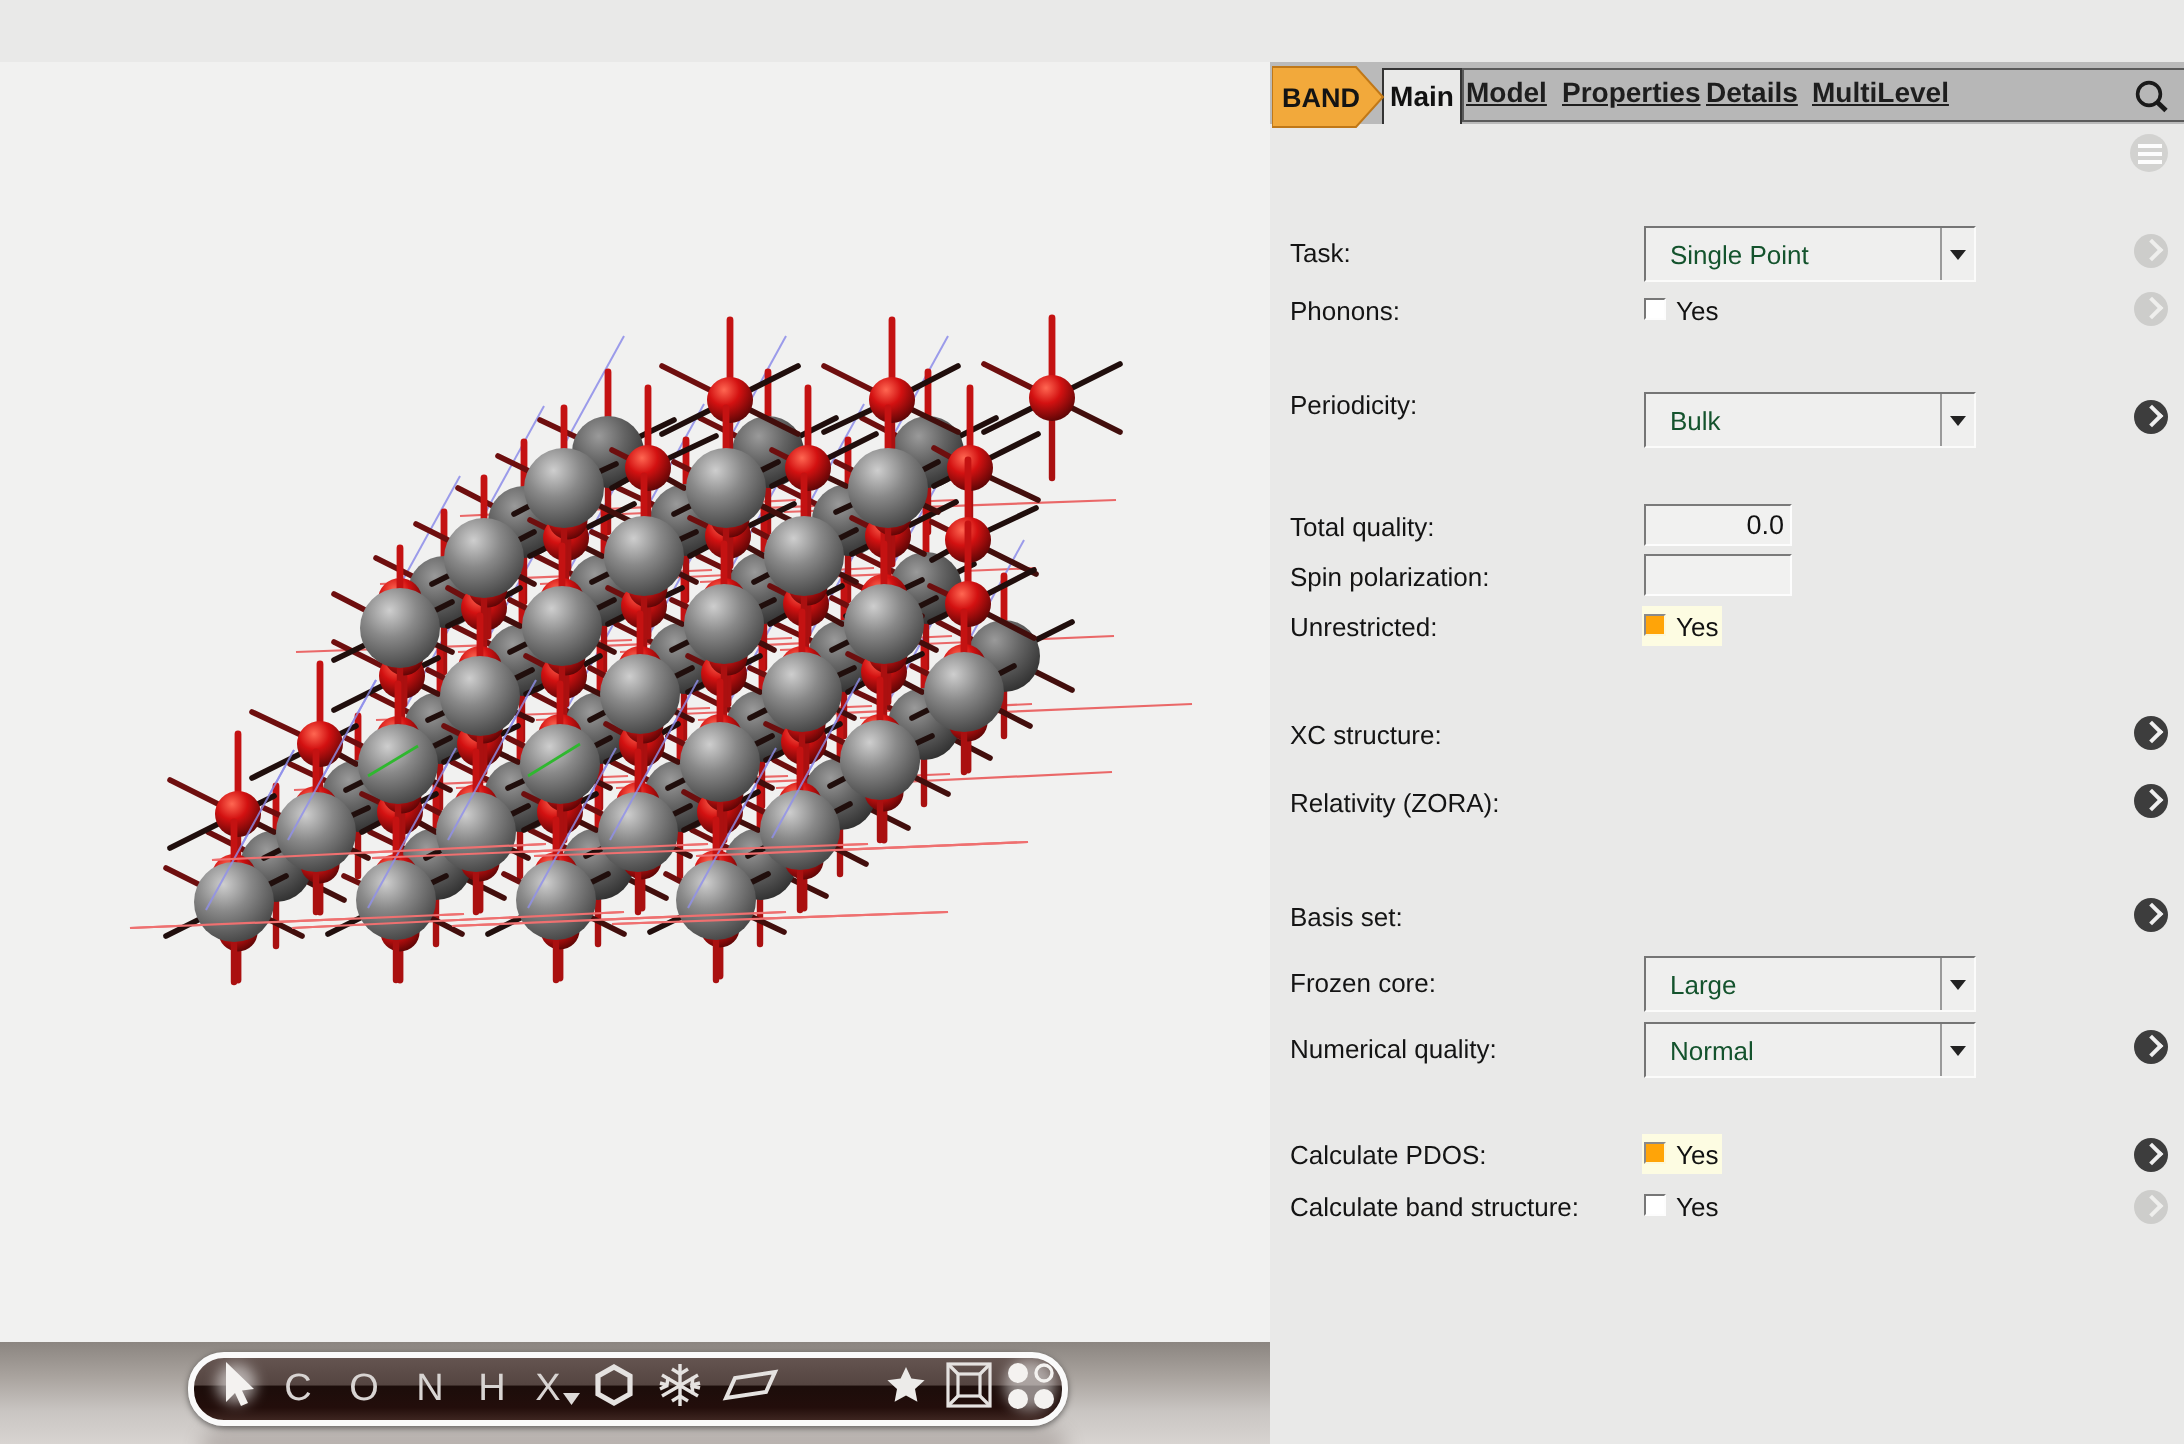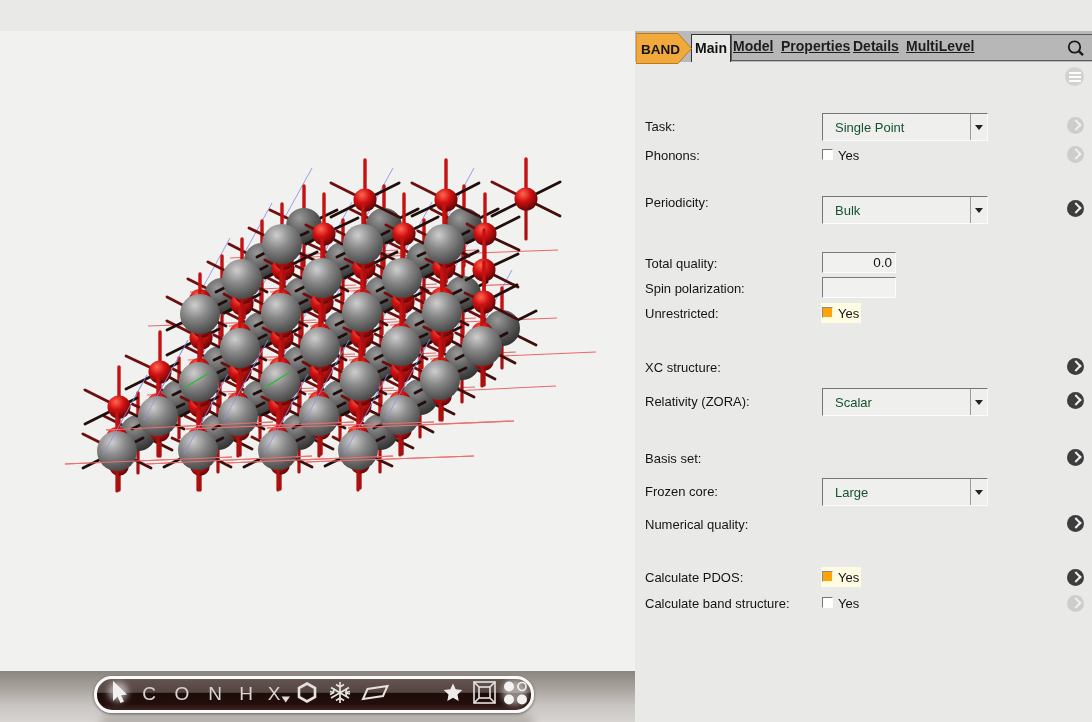--- a/index.html
+++ b/index.html
@@ -871,33 +871,33 @@
     <div class="tf" style="top:221px">0.0</div>
     <span class="lbl" style="top:250px">Spin polarization:</span>
     <div class="tf" style="top:246px"></div>
     <span class="lbl" style="top:275px">Unrestricted:</span>
     <div class="hl" style="top:272px"></div>
     <div class="cb on" style="top:276px"></div>
       <span class="yes" style="top:275px">Yes</span>
     <span class="lbl" style="top:329px">XC structure:</span>
     <div class="chev" style="top:327px"></div>
     <span class="lbl" style="top:363px">Relativity (ZORA):</span>
-    <div class="dd" style="top:357px">
-        <span class="txt">Scalar</span>
-        <span class="btn"></span>
-      </div>
     <div class="chev" style="top:361px"></div>
     <span class="lbl" style="top:420px">Basis set:</span>
     <div class="chev" style="top:418px"></div>
     <span class="lbl" style="top:453px">Frozen core:</span>
     <div class="dd" style="top:447px">
         <span class="txt">Large</span>
         <span class="btn"></span>
       </div>
     <span class="lbl" style="top:486px">Numerical quality:</span>
+    <div class="dd" style="top:480px">
+        <span class="txt">Normal</span>
+        <span class="btn"></span>
+      </div>
     <div class="chev" style="top:484px"></div>
     <span class="lbl" style="top:539px">Calculate PDOS:</span>
     <div class="hl" style="top:536px"></div>
     <div class="cb on" style="top:540px"></div>
       <span class="yes" style="top:539px">Yes</span>
     <div class="chev" style="top:538px"></div>
     <span class="lbl" style="top:565px">Calculate band structure:</span>
     <div class="cb" style="top:566px"></div>
       <span class="yes" style="top:565px">Yes</span>
     <div class="chev dis" style="top:564px"></div>

